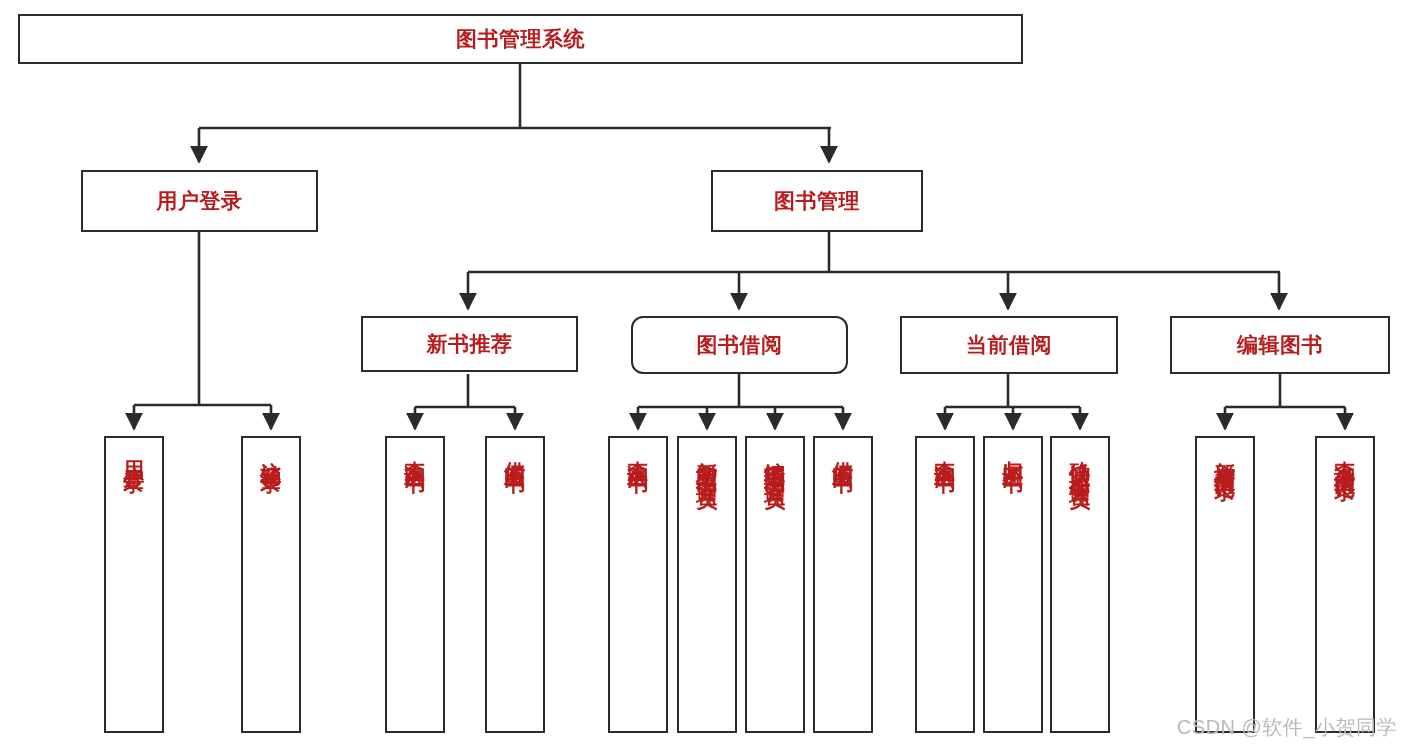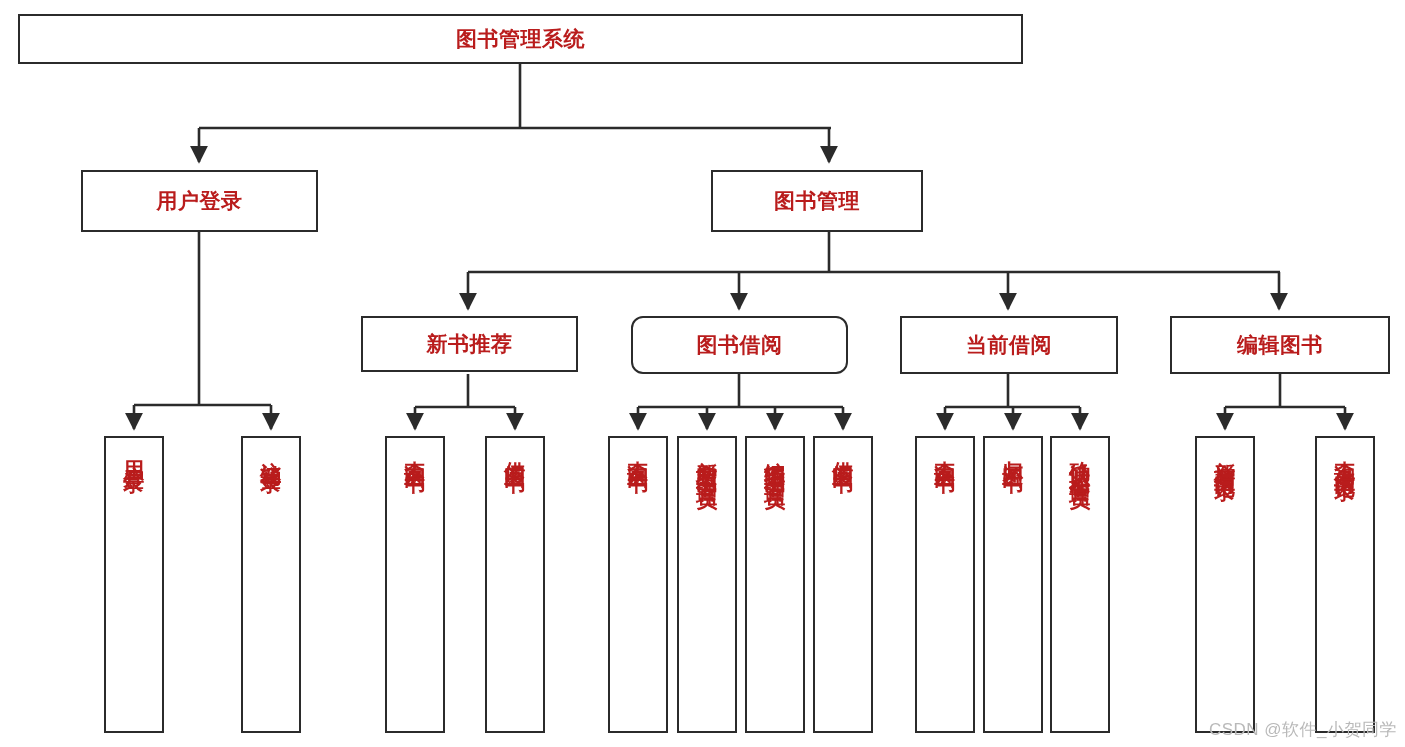--- a/index.html
+++ b/index.html
@@ -51,21 +51,21 @@
     font-size: 21px;
     line-height: 1.22;
     letter-spacing: 4px;
     white-space: nowrap;
     display: block;
   }
   .watermark {
     position: absolute;
     right: 8px;
     bottom: 6px;
-    font-size: 17px;
+    font-size: 20px;
     color: #b9b9b9;
     letter-spacing: 0.5px;
     white-space: nowrap;
   }
 </style>
 </head>
 <body>
 
 <div id="canvas">
 

